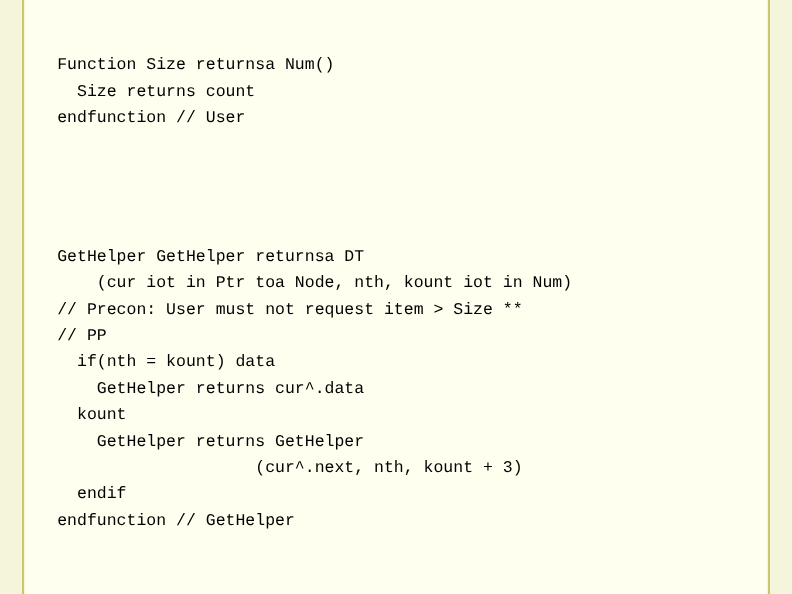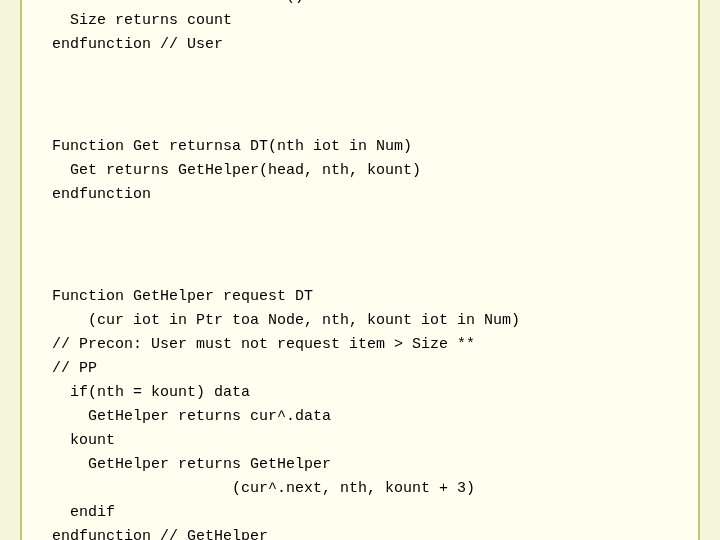--- a/index.html
+++ b/index.html
@@ -43,25 +43,22 @@
   </style>
 </head>
 <body>
 
 <div class="code-container">
   <div class="code-block">
     <div class="section"><span>Function Size returnsa Num()</span>
 <span>  Size returns count</span>
 <span>endfunction // User</span></div>
 
-    <div class="section"><span>Function Get returnsa DT(nth iot in Num)</span>
-<span>  Get returns GetHelper(head, nth, kount)</span>
-<span>endfunction</span></div>
 
-    <div class="section"><span>Function GetHelper request DT</span>
+    <div class="section"><span>GetHelper GetHelper returnsa DT</span>
 <span>    (cur iot in Ptr toa Node, nth, kount iot in Num)</span>
 <span>// Precon: User must not request item &gt; Size **</span>
 <span>// PP</span>
 <span>  if(nth = kount) data</span>
 <span>    GetHelper returns cur^.data</span>
 <span>  kount</span>
 <span>    GetHelper returns GetHelper</span>
 <span>                    (cur^.next, nth, kount + 3)</span>
 <span>  endif</span>
 <span>endfunction // GetHelper</span></div>

